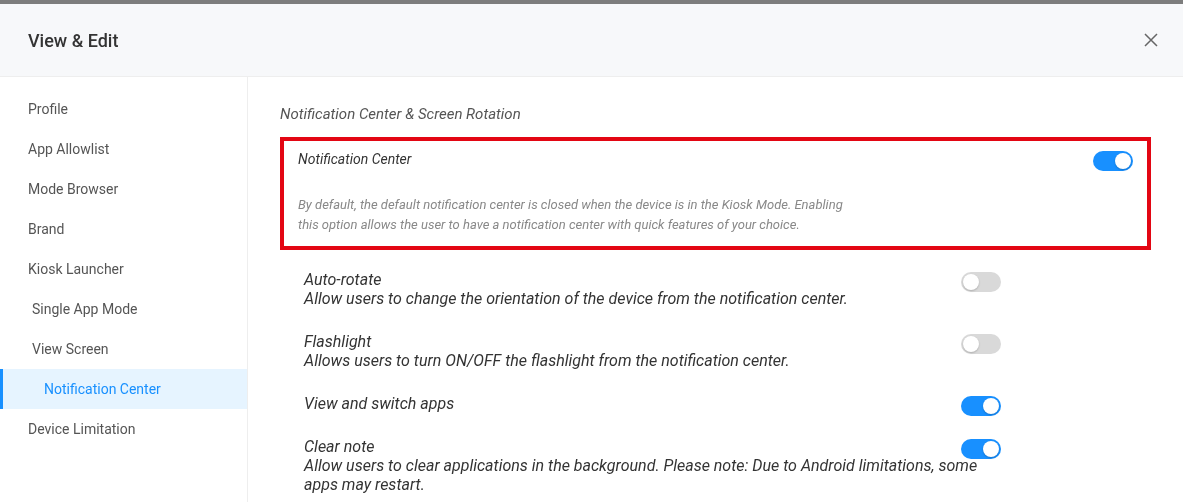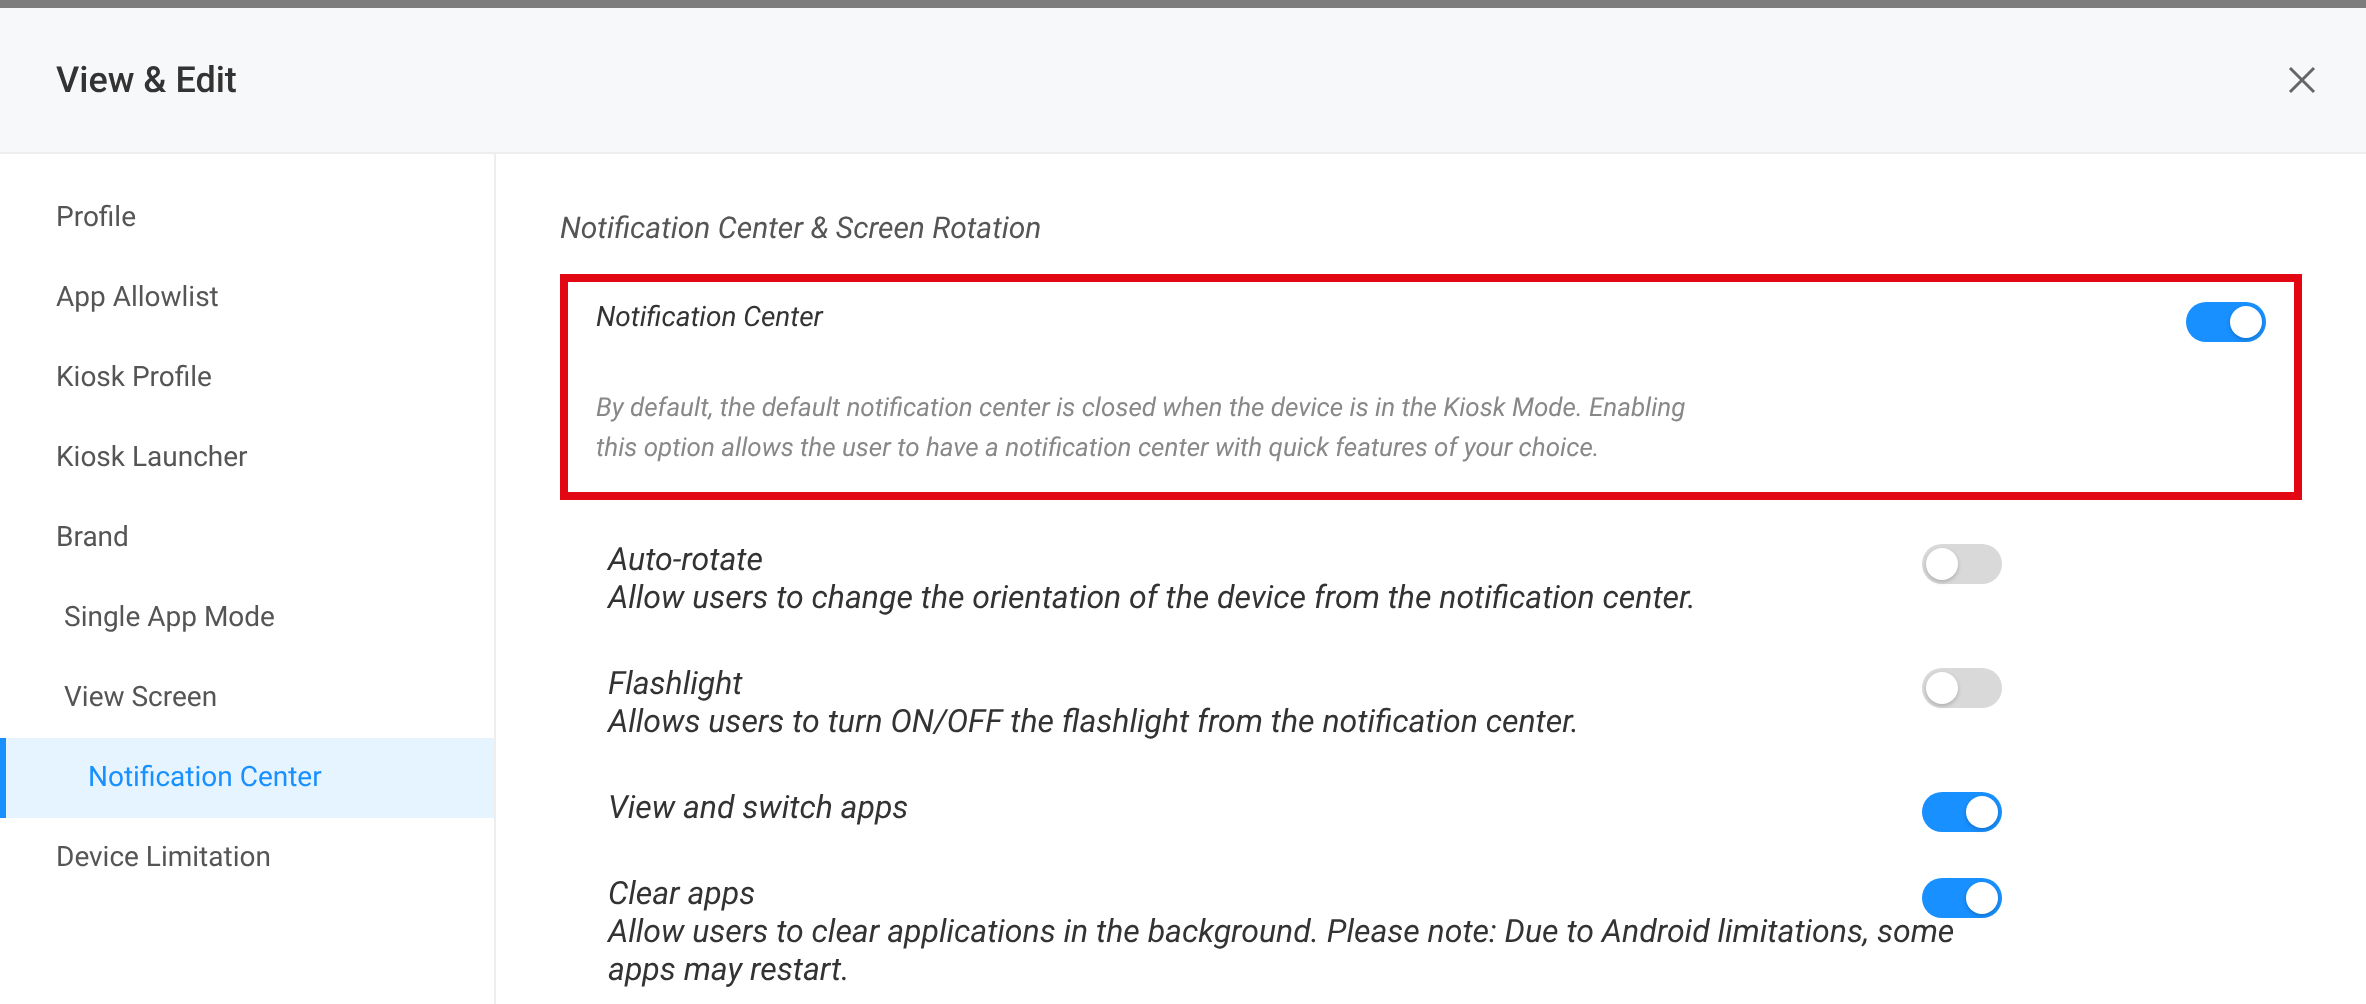--- a/index.html
+++ b/index.html
@@ -135,23 +135,23 @@
     <svg width="14" height="14" viewBox="0 0 14 14">
         <path d="M1 1 L13 13 M13 1 L1 13" stroke="#666" stroke-width="1.5" fill="none"></path>
       </svg>
   </div>
 </div>
 
 <div class="body">
   <div class="sidebar">
     <div class="side-item">Profile</div>
     <div class="side-item">App Allowlist</div>
-    <div class="side-item">Kiosk Profile</div>
+    <div class="side-item">Mode Browser</div>
+    <div class="side-item">Brand</div>
     <div class="side-item">Kiosk Launcher</div>
-    <div class="side-item">Brand</div>
     <div class="side-item sub">Single App Mode</div>
     <div class="side-item sub">View Screen</div>
     <div class="side-item sub active">Notification Center</div>
     <div class="side-item">Device Limitation</div>
   </div>
 
   <div class="content">
     <div class="section-title">Notification Center &amp; Screen Rotation</div>
 
     <div class="highlight-box">
@@ -185,21 +185,21 @@
     </div>
 
     <div class="row-simple">
       <div class="title">View and switch apps</div>
       <div class="toggle on">
           <div class="knob"></div>
         </div>
     </div>
 
     <div class="row-simple" style="margin-bottom:0">
-      <div class="title">Clear apps</div>
+      <div class="title">Clear note</div>
       <div class="desc">Allow users to clear applications in the background. Please note: Due to Android limitations, some apps may restart.</div>
       <div class="toggle on">
           <div class="knob"></div>
         </div>
     </div>
 
   </div>
 </div>
 
 </body></html>

